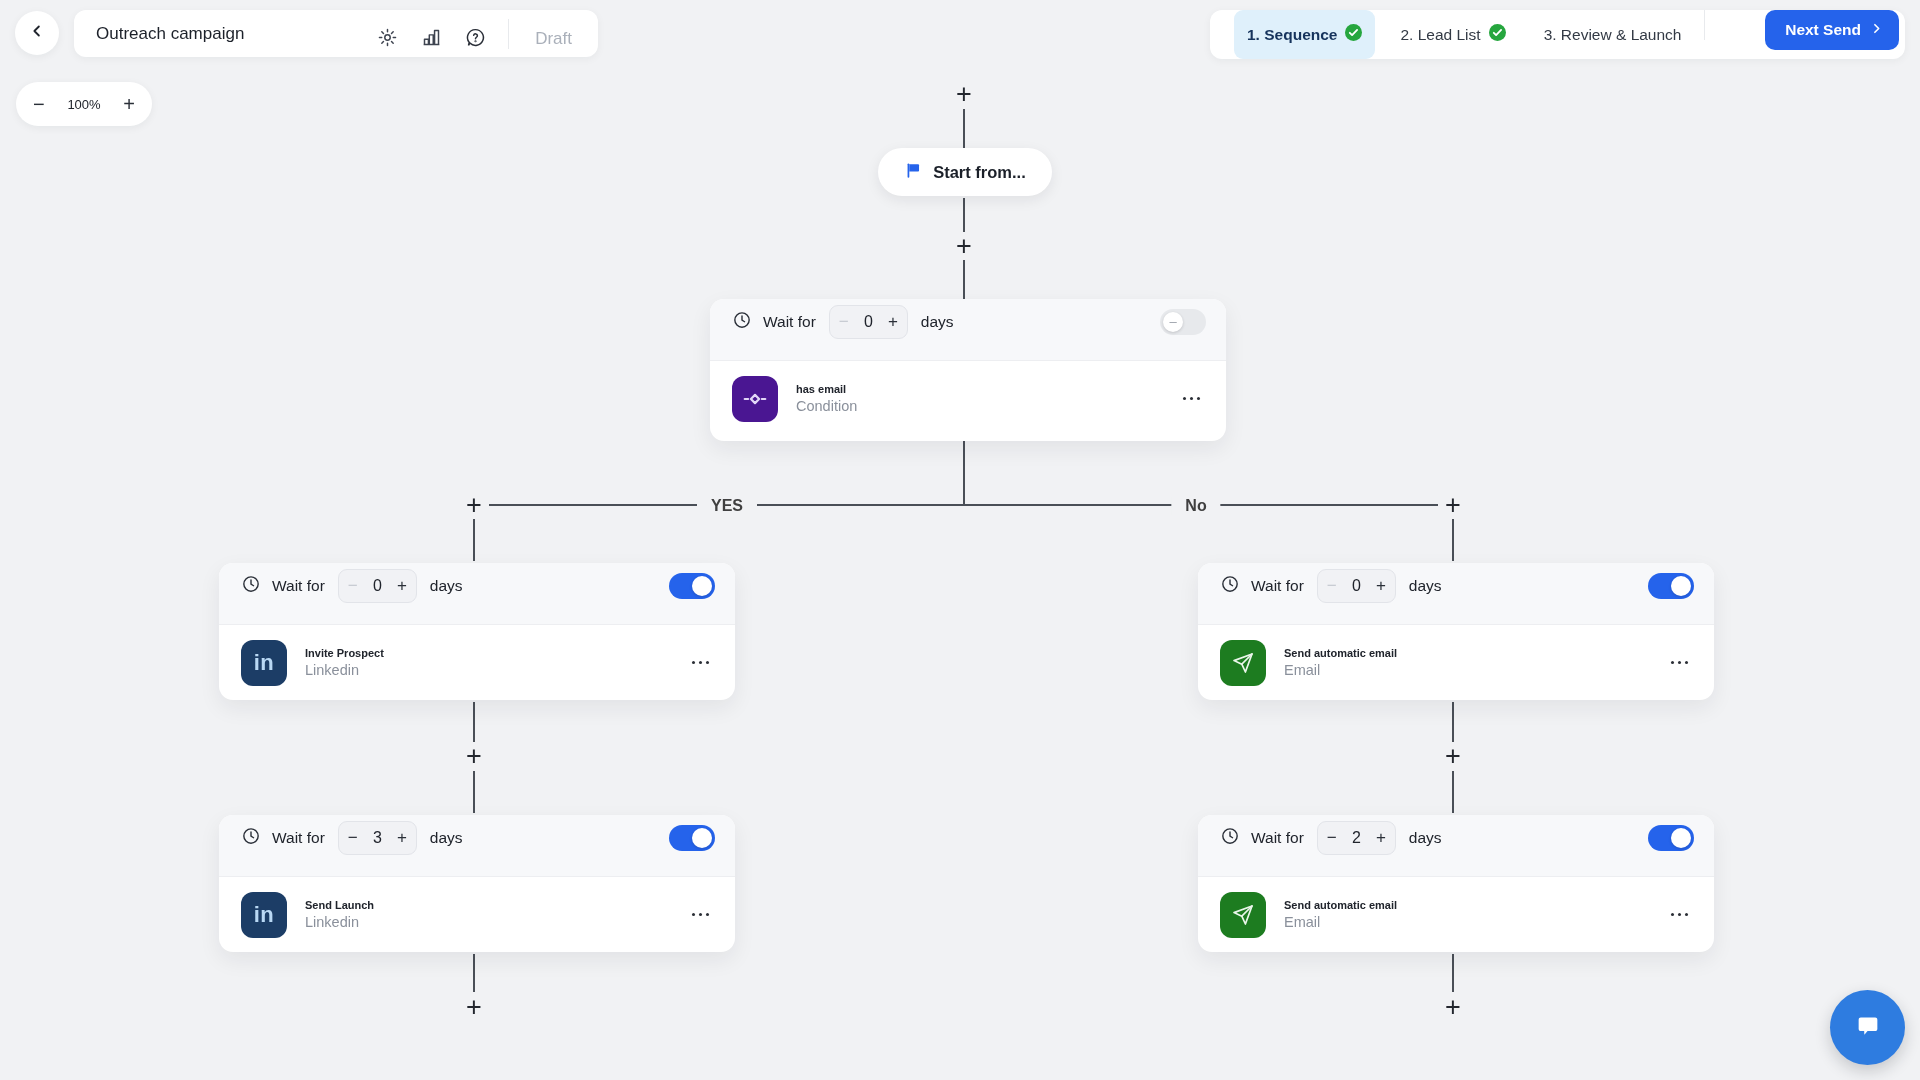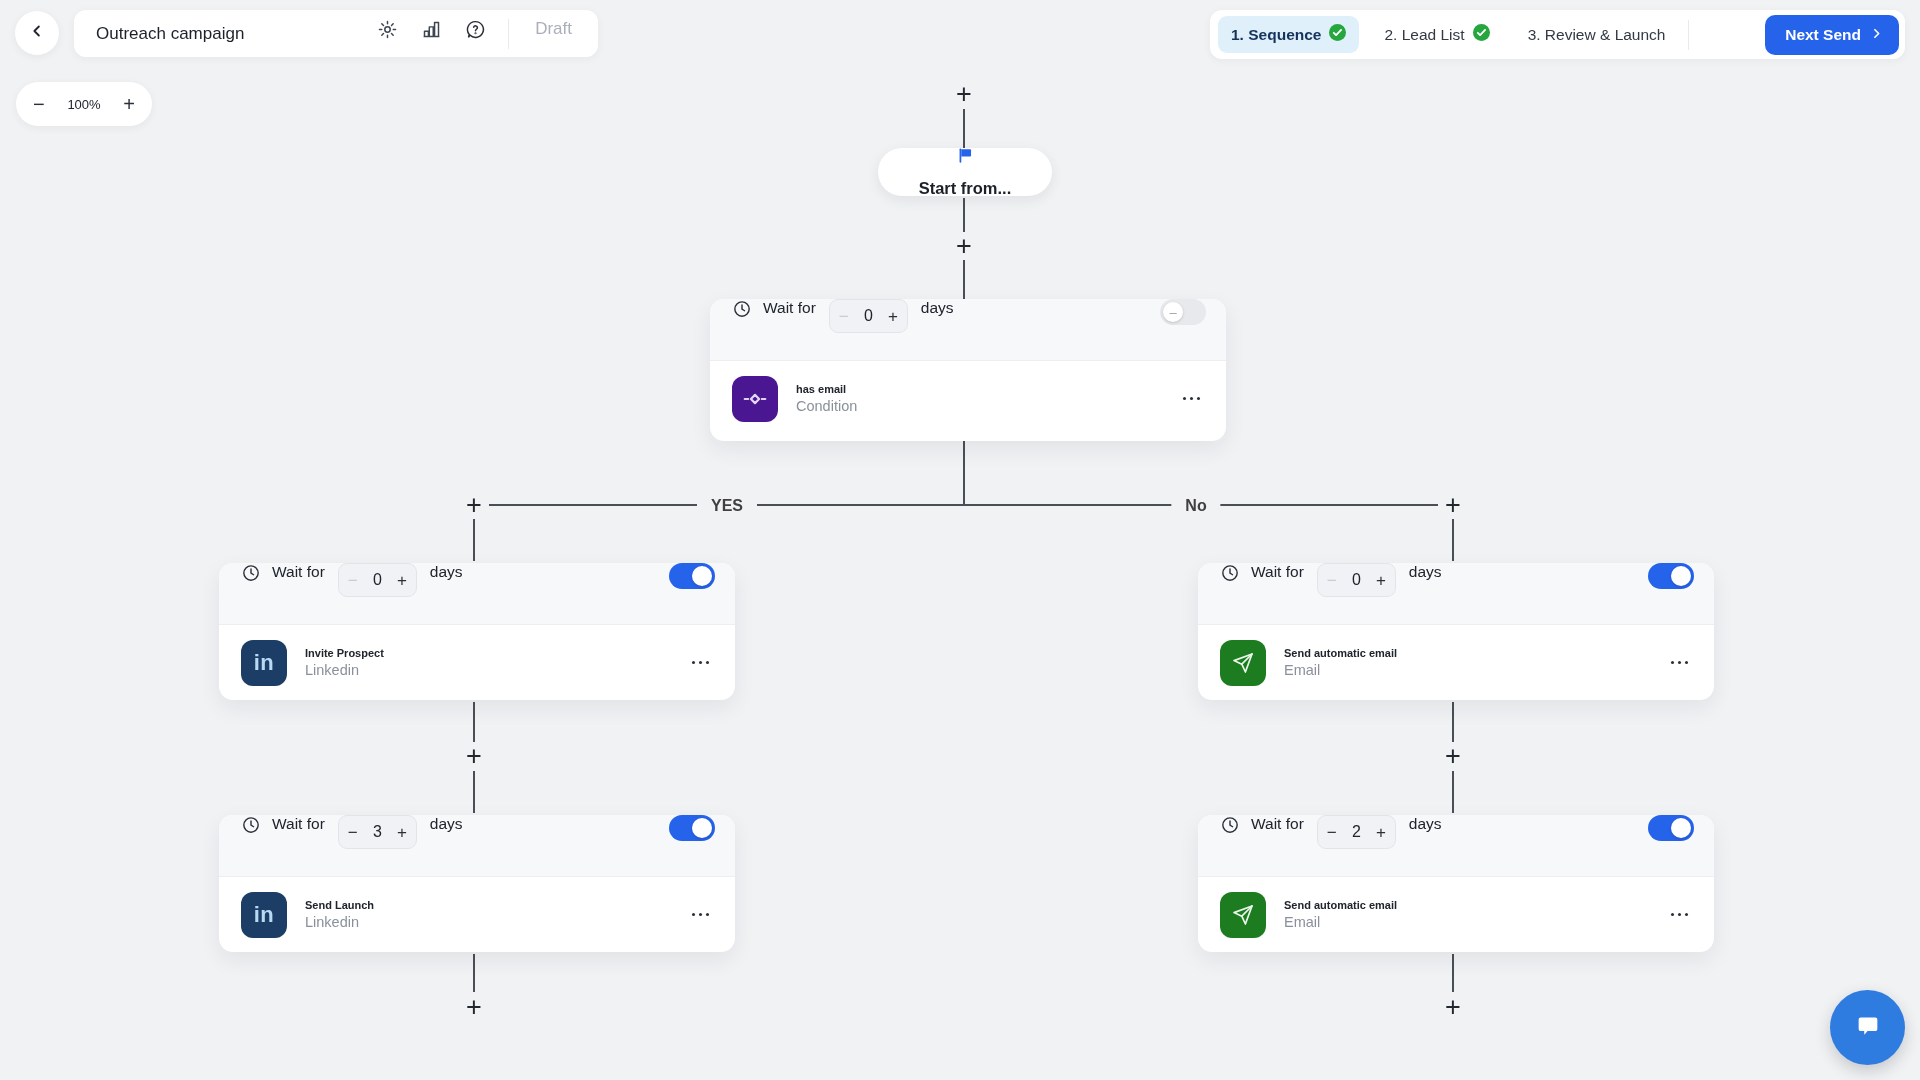--- a/index.html
+++ b/index.html
@@ -6,56 +6,56 @@
   html,body { width:1920px; height:1080px; overflow:hidden; }
   body { font-family:"Liberation Sans", sans-serif; background:#f1f2f4; color:#20242c; }
   .canvas { position:relative; width:1920px; height:1080px; background:#f1f2f4; }
 
   
   .back-btn { position:absolute; left:15px; top:11px; width:44px; height:44px; border-radius:50%;
     background:#fff; box-shadow:0 2px 8px rgba(25,30,40,.06); display:flex; align-items:center; justify-content:center; cursor:pointer; }
   .title-bar { position:absolute; left:74px; top:10px; width:524px; height:47px; background:#fff;
     border-radius:12px; box-shadow:0 2px 8px rgba(25,30,40,.05); display:flex; align-items:center; padding:0 20px 0 22px; }
   .title-bar .title { font-size:17px; font-weight:500; color:#1c212a; }
-  .title-icons { margin-left:auto; display:flex; align-items:flex-start; gap:22px; }
+  .title-icons { margin-left:auto; display:flex; align-items:flex-end; gap:22px; }
   .tb-icon { width:22px; height:22px; display:flex; align-items:center; justify-content:center; cursor:pointer; }
   .vdivider { width:1px; height:30px; background:#e8eaed; }
   .draft { font-size:17px; color:#aab0ba; padding-left:4px; padding-right:6px; }
 
   .zoom-pill { position:absolute; left:16px; top:82px; width:136px; height:44px; background:#fff; border-radius:22px;
     box-shadow:0 2px 8px rgba(25,30,40,.06); display:flex; align-items:center; justify-content:space-between; padding:0 17px; }
   .zoom-pill .zbtn { font-size:20px; color:#2a2f38; cursor:pointer; line-height:1; }
   .zoom-pill .zlevel { font-size:13px; color:#20242c; }
 
   .steps-bar { position:absolute; left:1210px; top:10px; width:695px; height:49px; background:#fff; border-radius:12px;
-    box-shadow:0 2px 8px rgba(25,30,40,.05); display:flex; align-items:center; padding:0 6px 0 8px; }
+    box-shadow:0 2px 8px rgba(25,30,40,.05); display:flex; padding:0 6px 0 24px; }
   .step-item { display:flex; align-items:center; gap:8px; font-size:15.5px; padding:8px 13px; border-radius:9px;
     color:#333a45; font-weight:500; white-space:nowrap; cursor:pointer; }
   .step-item.active { background:#dff0fb; color:#16335c; font-weight:700; }
   .step-item + .step-item { margin-left:12px; }
   .steps-div { width:1px; height:30px; background:#e8eaed; margin:0 14px 0 10px; }
   .next-btn { margin-left:auto; height:40px; padding:0 16px 0 20px; background:#2563eb; border:none; border-radius:10px;
     color:#fff; font-size:15.5px; font-weight:600; display:flex; align-items:center; gap:9px; cursor:pointer; font-family:inherit; }
 
   
   .vline { position:absolute; width:1.5px; background:#4a4f57; }
   .hline { position:absolute; height:1.5px; background:#4a4f57; }
   .plus { position:absolute; transform:translate(-50%,-50%); font-size:27px; font-weight:400; color:#23272e;
     line-height:1; cursor:pointer; user-select:none; }
   .branch-label { position:absolute; transform:translate(-50%,-50%); background:#f1f2f4; padding:0 14px;
     font-size:16px; font-weight:700; color:#404040; }
 
   
   .start-pill { position:absolute; left:878px; top:148px; width:174px; height:48px; background:#fff; border-radius:24px;
     box-shadow:0 4px 14px rgba(25,30,40,.08); display:flex; align-items:center; justify-content:center; gap:10px;
-    font-size:16.5px; font-weight:600; color:#1b2029; cursor:pointer;flex-direction:column; }
+    font-size:16.5px; font-weight:600; color:#1b2029; cursor:pointer; }
 
   
   .card { position:absolute; width:516px; background:#fff; border-radius:14px; box-shadow:0 8px 22px rgba(25,30,40,.07); overflow:hidden; }
-  .card-hd { height:62px; background:#f7f8fa; border-bottom:1px solid #edeef1; display:flex; padding:0 20px 16px 22px; }
+  .card-hd { height:62px; background:#f7f8fa; border-bottom:1px solid #edeef1; display:flex; align-items:center; padding:0 20px 16px 22px; }
   .wait-label { font-size:15.5px; color:#20242c; margin-left:11px; }
   .stepper { margin-left:13px; width:79px; height:34px; background:#f1f2f5; border:1px solid #e2e4e9; border-radius:9px;
     display:flex; align-items:center; justify-content:space-between; padding:0 9px; }
   .stepper .sbtn { background:none; border:none; font-size:17px; color:#2a2f38; cursor:pointer; line-height:1; padding:0; font-family:inherit; }
   .stepper[data-minus="disabled"] .sbtn.minus { color:#c6cad1; }
   .stepper .value { font-size:16px; color:#20242c; }
   .days-label { font-size:15.5px; color:#20242c; margin-left:13px; }
   .toggle { margin-left:auto; width:46px; height:26px; border-radius:13px; position:relative; cursor:pointer; }
   .toggle[data-state="on"] { background:#2563eb; }
   .toggle[data-state="off"] { background:#e7e9ec; }

